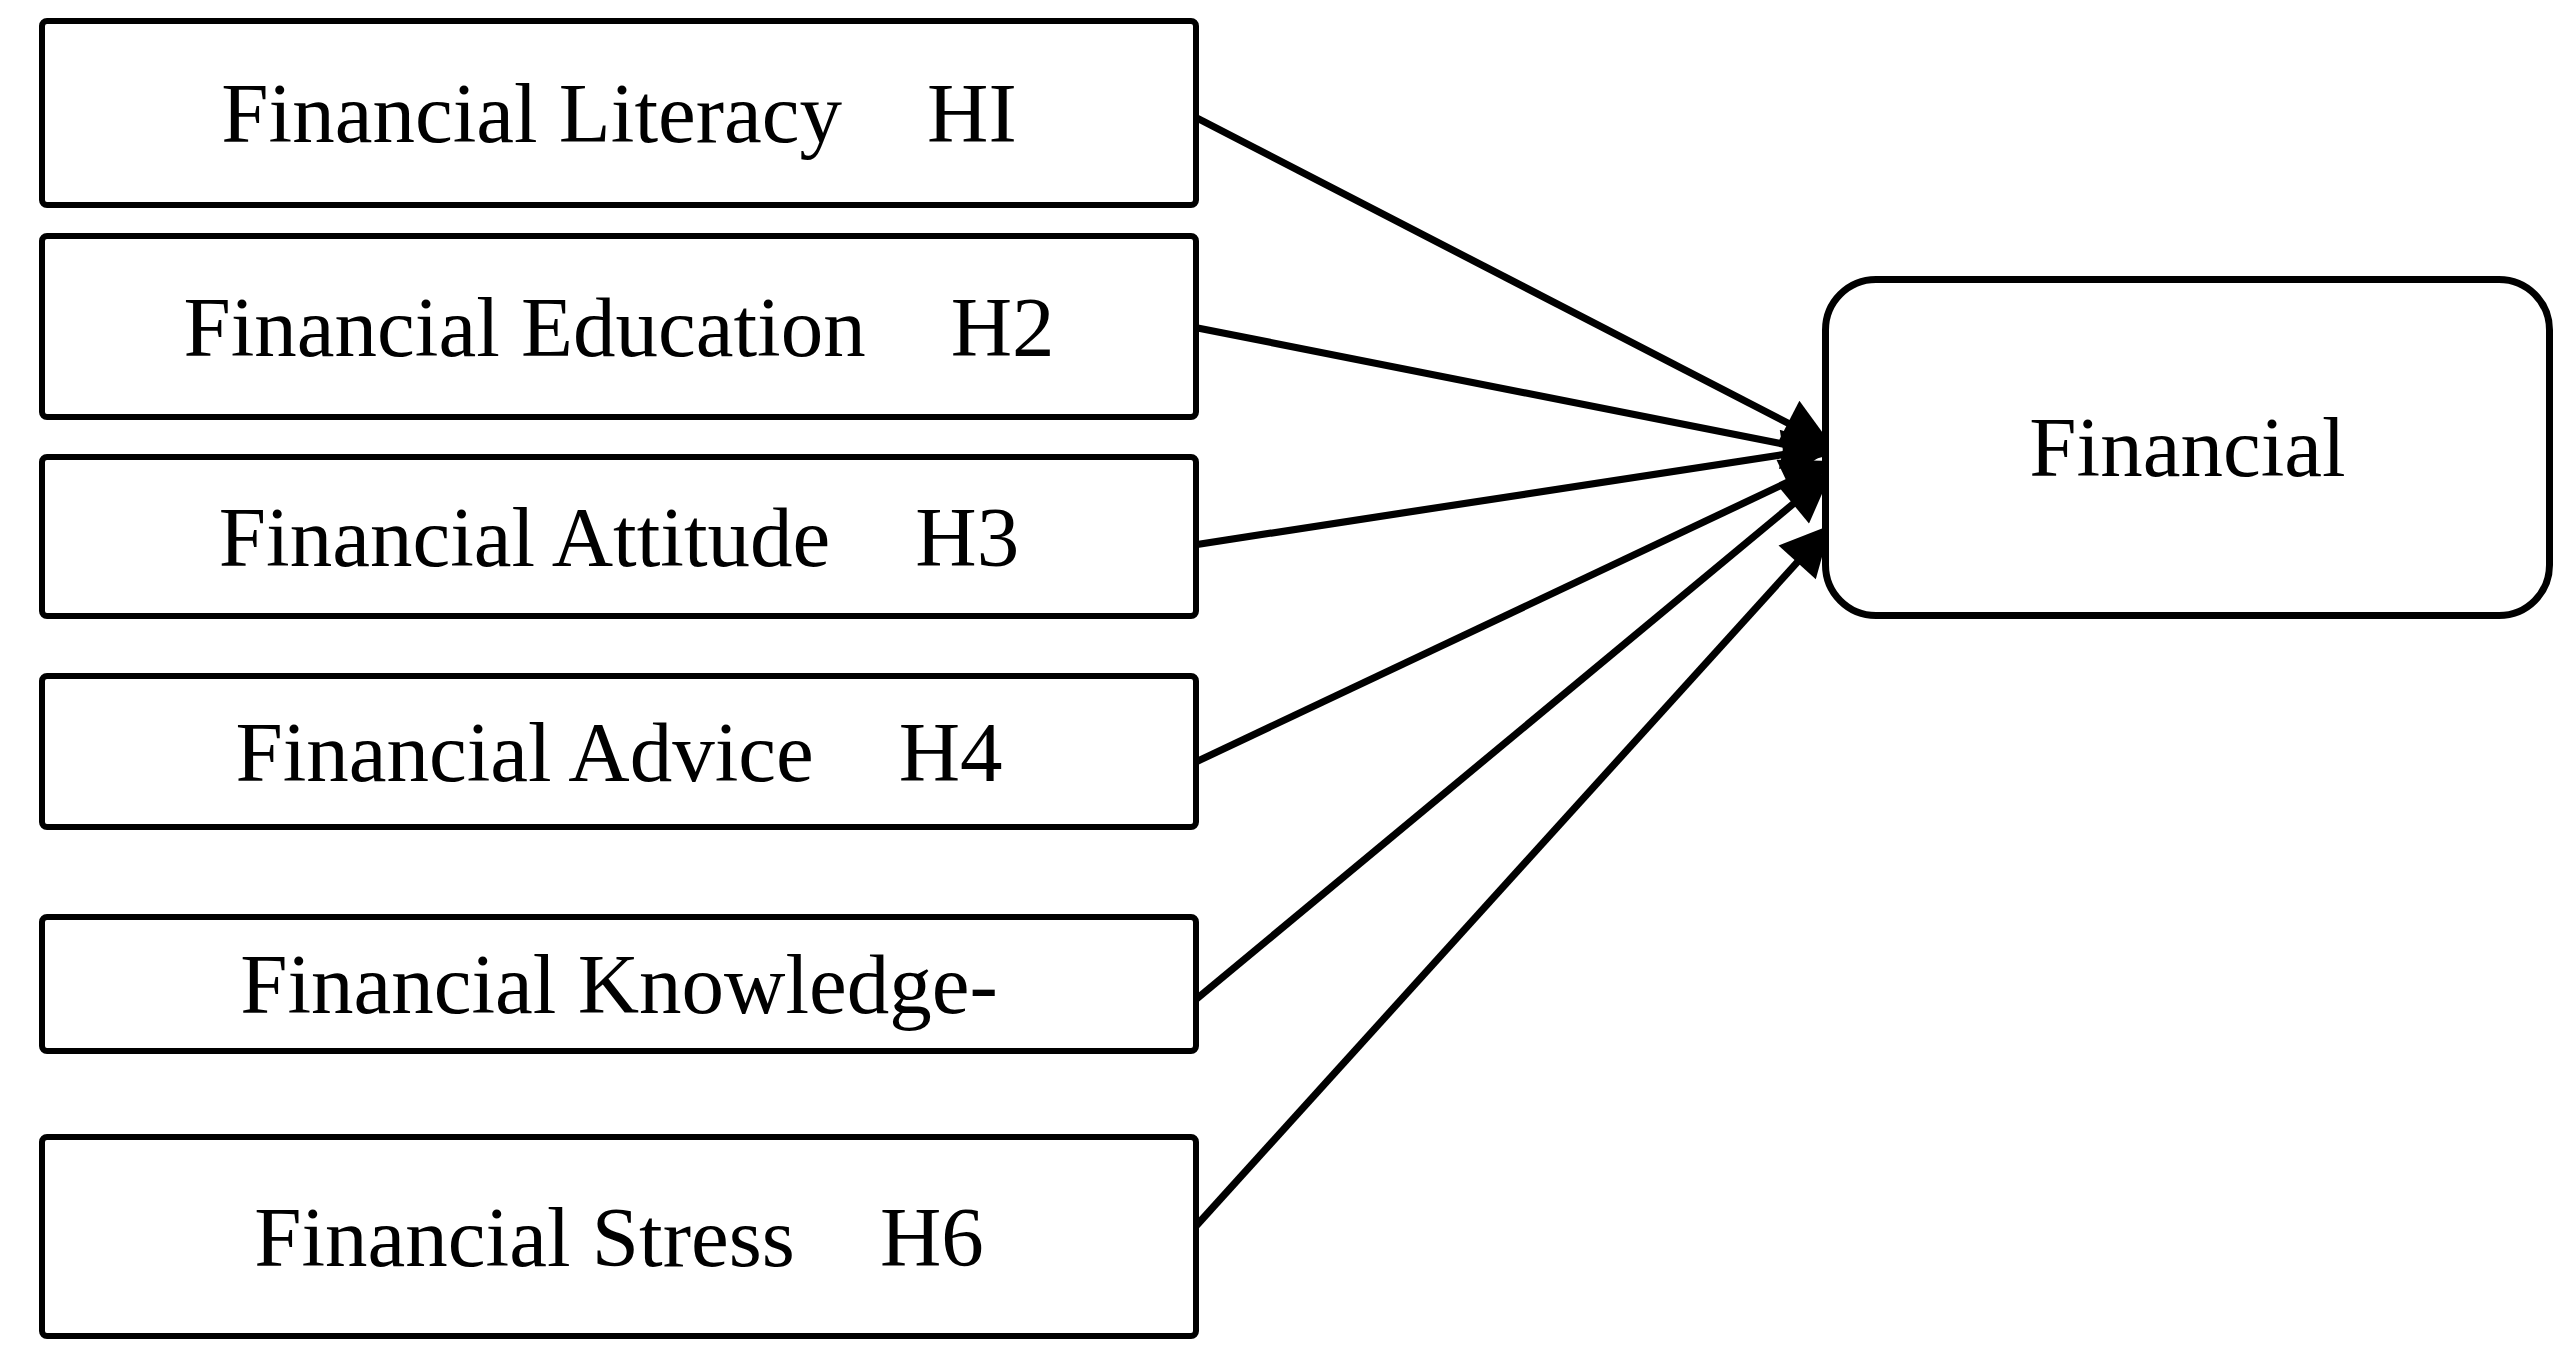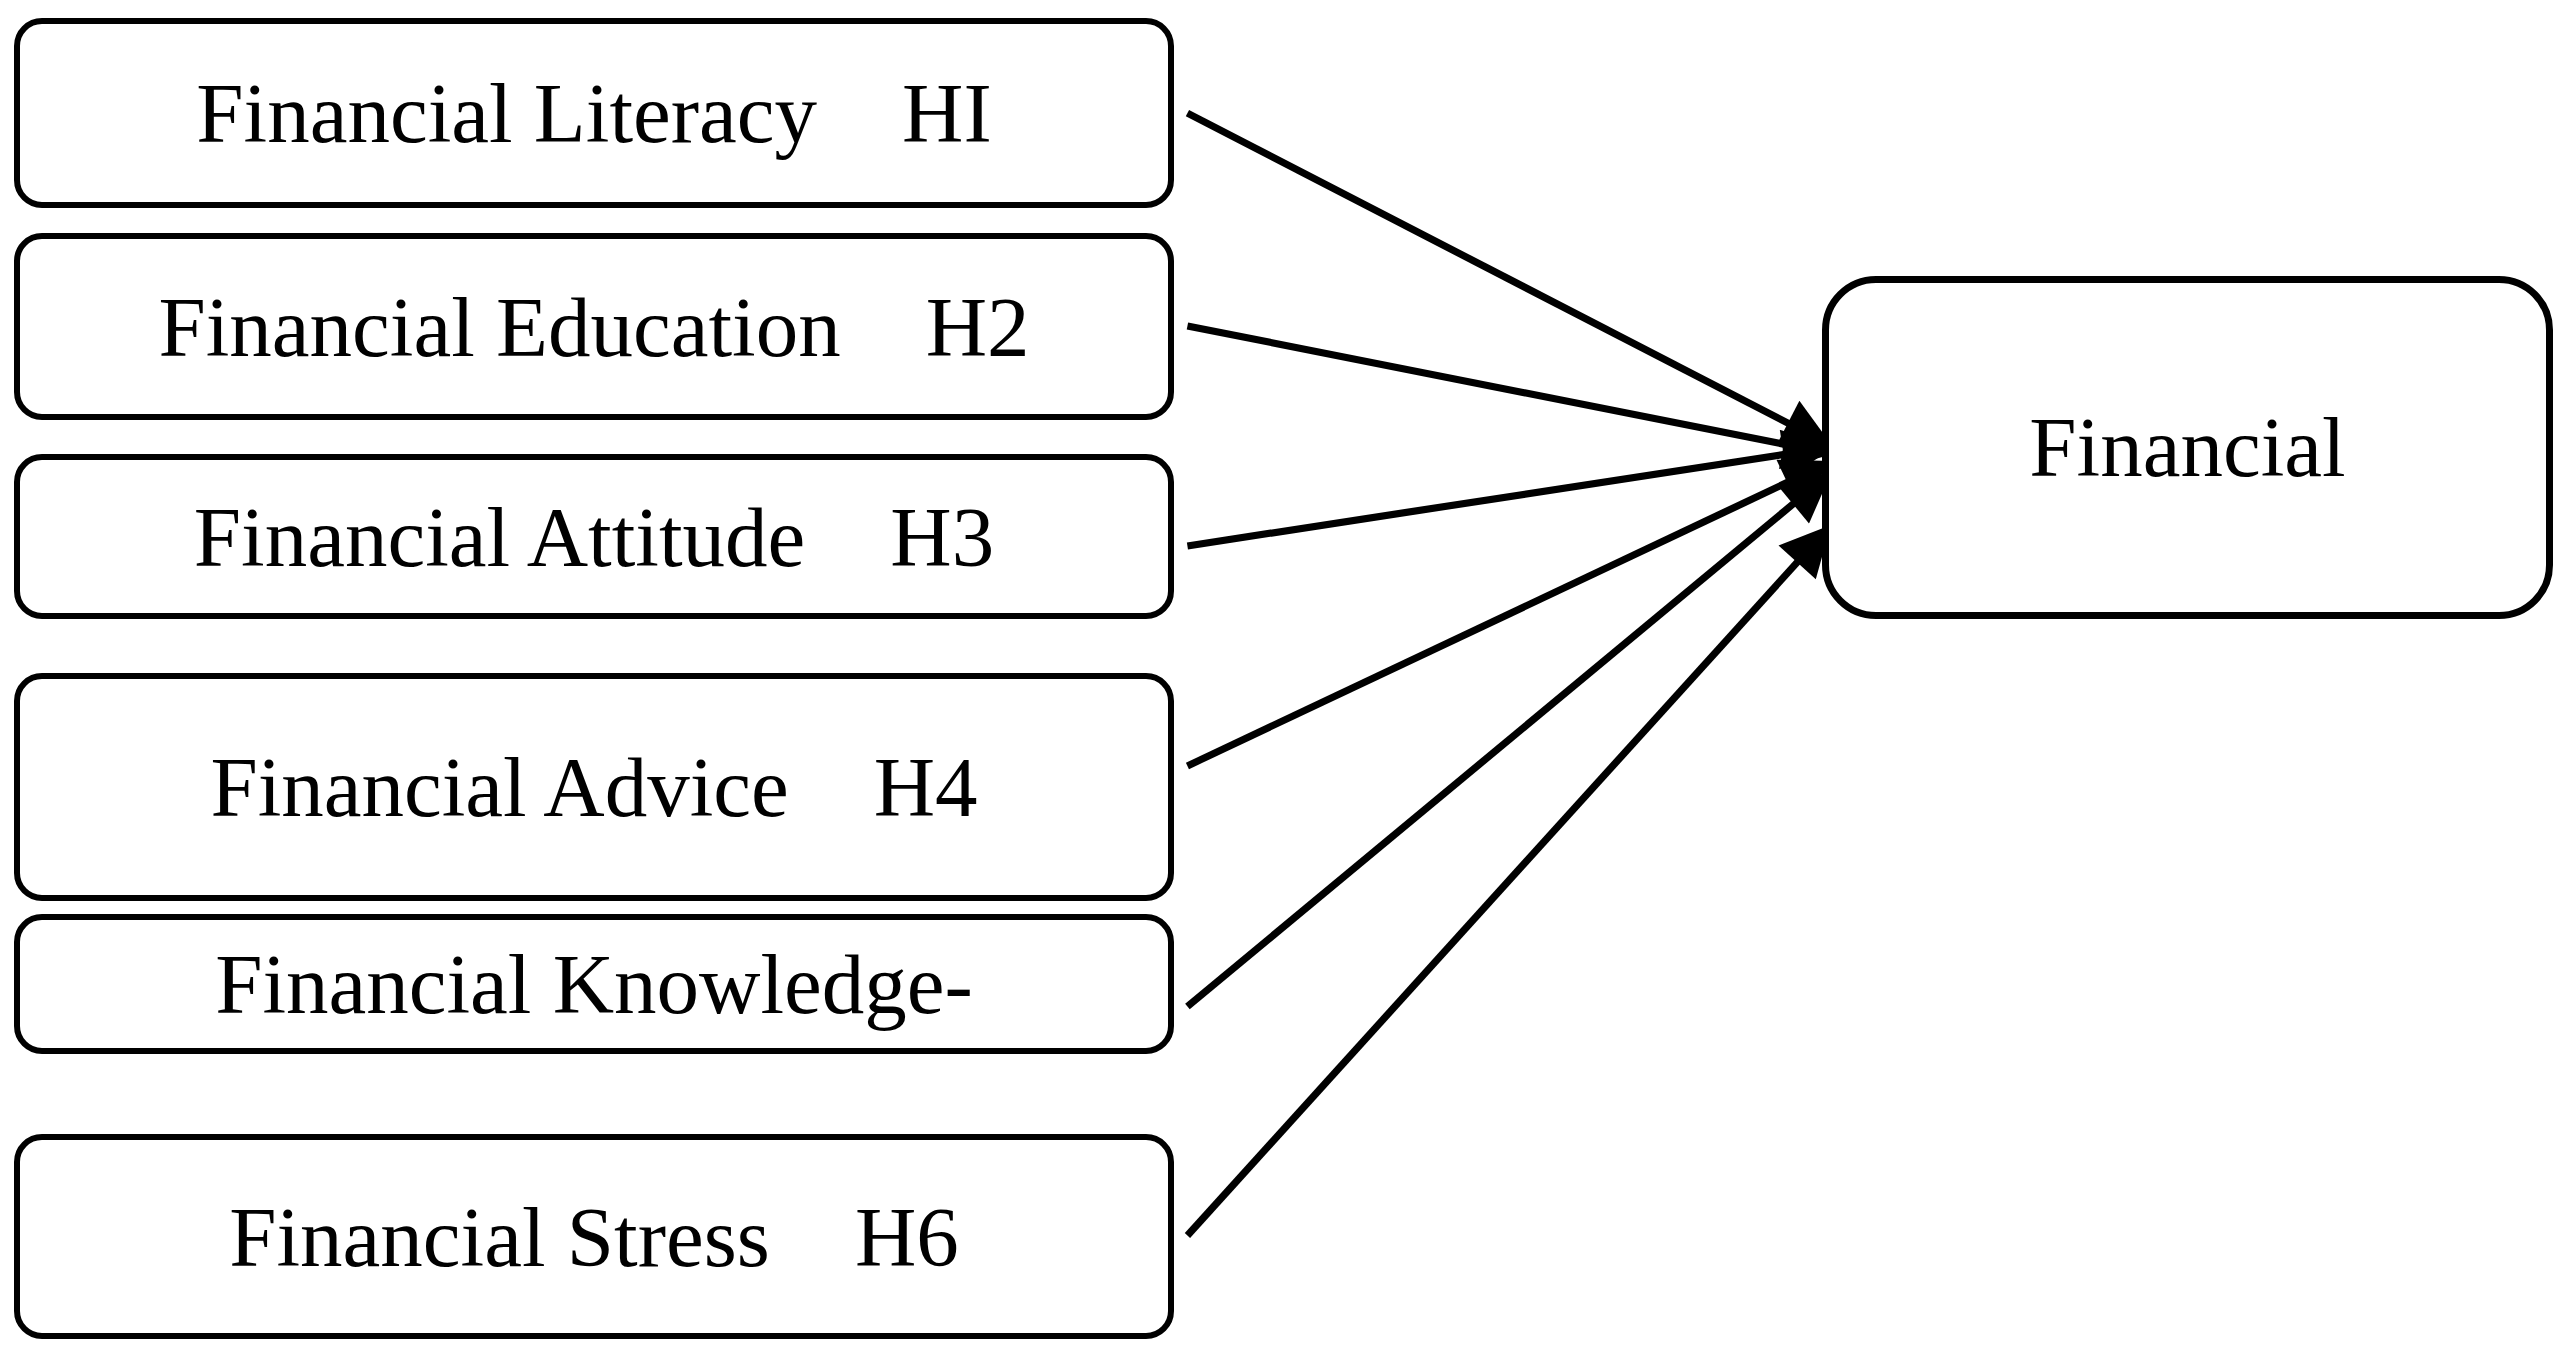--- a/index.html
+++ b/index.html
@@ -29,23 +29,23 @@
     background: #ffffff;
     border: 6.3px solid #000000;
     display: flex;
     align-items: center;
     justify-content: center;
     color: #000000;
     font-size: 85px;
     white-space: nowrap;
   }
   .predictor-box {
-    left: 14px;
+    left: 39px;
     width: 1160px;
-    border-radius: 28px;
+    border-radius: 8px;
     gap: 85px;
   }
   .outcome-box {
     left: 1822px;
     top: 276px;
     width: 731px;
     height: 343px;
     border-width: 7.2px;
     border-radius: 54px;
     flex-direction: column;
@@ -83,21 +83,21 @@
   <div class="node predictor-box" style="top:233px;height:187px">
     <span>Financial Education</span>
     <span class="hyp-code">H2</span>
   </div>
 
   <div class="node predictor-box" style="top:454px;height:165px">
     <span>Financial Attitude</span>
     <span class="hyp-code">H3</span>
   </div>
 
-  <div class="node predictor-box" style="top:673px;height:228px">
+  <div class="node predictor-box" style="top:673px;height:157px">
     <span>Financial Advice</span>
     <span class="hyp-code">H4</span>
   </div>
 
   <div class="node predictor-box" style="top:914px;height:140px">
     <span>Financial Knowledge-</span>
 
   </div>
 
   <div class="node predictor-box" style="top:1134px;height:205px">

